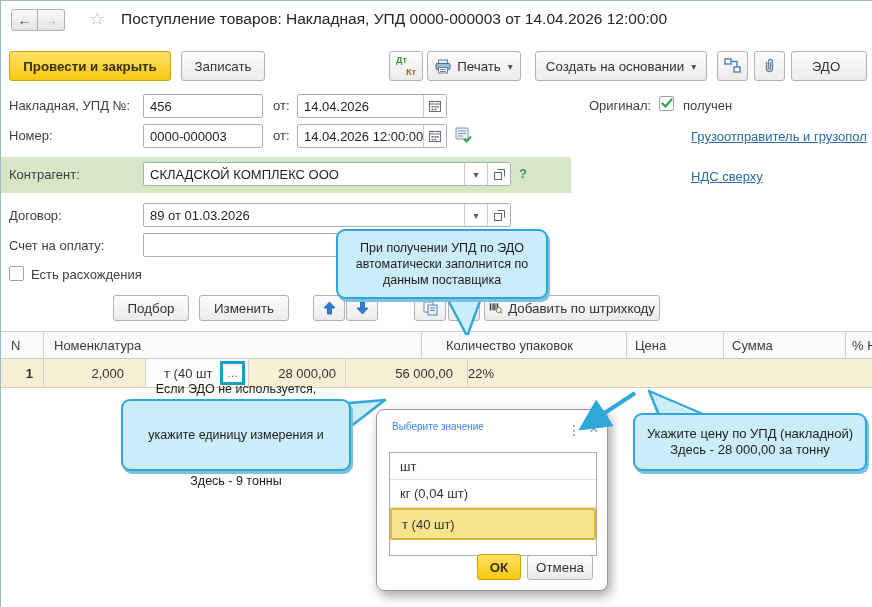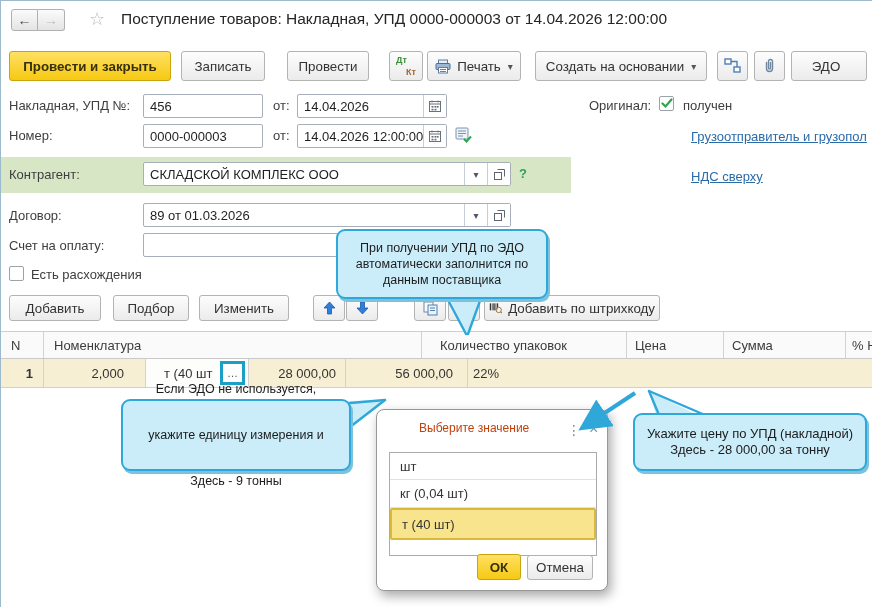--- a/index.html
+++ b/index.html
@@ -35,21 +35,21 @@
   .cell.bl{border-left:1px solid #d2d2d2;}
   .rnum{justify-content:flex-end;padding-right:10px;font-weight:bold;}
   .rt{justify-content:flex-end;}
   
   .callout{position:absolute;background:#cbedfa;border:2px solid #2fa7d9;border-radius:9px;
            box-shadow:2px 3px 0 #7ac2de;text-align:center;font-size:12.5px;color:#1c1c1c;
            display:flex;flex-direction:column;justify-content:center;line-height:16px;z-index:30;box-sizing:border-box;}
   
   .dialog{position:absolute;left:375px;top:408px;width:232px;height:182px;background:#fff;
           border:1px solid #979797;border-radius:8px;box-shadow:3px 5px 12px rgba(0,0,0,.35);z-index:40;box-sizing:border-box;}
-  .dlg-title{position:absolute;left:15px;top:11px;font-size:12px;color:#c2410c;margin-left:27px;}
+  .dlg-title{position:absolute;left:15px;top:11px;font-size:10px;color:#3b82f6;}
   .dlg-ico{position:absolute;top:12px;cursor:pointer;}
   .dlg-list{position:absolute;left:12px;top:42px;width:208px;height:104px;border:1px solid #ababab;background:#fff;box-sizing:border-box;}
   .opt{box-sizing:border-box;padding:0 10px;display:flex;align-items:center;border-bottom:1px solid #e2e2e2;cursor:pointer;}
   .opt.sel{background:#f8e48c;border:2px solid #d9b93c;border-radius:2px;}
   .dlg-btn{position:absolute;bottom:10px;height:25px;}
   svg{display:block;}
 </style>
 </head>
 <body>
 
@@ -64,23 +64,20 @@
       </button>
   </div>
   <div class="abs" style="left:88px;top:7px;font-size:18px;color:#b9b9b9;cursor:pointer;">☆</div>
   <div class="abs" style="left:120px;top:9px;font-size:15.5px;color:#262626;white-space:nowrap;">Поступление товаров: Накладная, УПД 0000-000003 от 14.04.2026 12:00:00</div>
 
   <button class="btn yellow abs" style="left:8px;top:50px;width:162px;">
       <span>Провести и закрыть</span>
     </button>
   <button class="btn abs" style="left:180px;top:50px;width:84px;">
       <span>Записать</span>
-    </button>
-  <button class="btn abs" style="left:286px;top:50px;width:82px;">
-      <span>Провести</span>
     </button>
   <button class="btn abs iconbtn" style="left:388px;top:50px;width:34px;position:absolute;">
     <span style="position:relative;width:22px;height:22px;display:block;">
       <span style="position:absolute;left:0;top:0;font-size:9px;font-weight:bold;color:#3a8f3a;">Дт</span>
       <span style="position:absolute;right:0;bottom:0;font-size:9px;font-weight:bold;color:#a5652f;">Кт</span>
     </span>
   </button>
   <button class="btn abs" style="left:426px;top:50px;width:94px;">
     <svg width="16" height="15" viewBox="0 0 16 15">
       <rect x="3.5" y="1" width="9" height="3.5" fill="#e8eef4" stroke="#5b7fa6"></rect>
@@ -209,23 +206,20 @@
   </div>
 
   <div class="abs lbl" style="left:8px;top:237px;">Счет на оплату:</div>
   <div class="field abs" style="left:142px;top:232px;width:368px;">
     <span class="txt"></span>
   </div>
 
   <span class="cb abs" style="left:8px;top:265px;"></span>
   <div class="abs lbl" style="left:30px;top:266px;">Есть расхождения</div>
 
-  <button class="btn small abs" style="left:8px;top:294px;width:92px;">
-      <span>Добавить</span>
-    </button>
   <button class="btn small abs" style="left:112px;top:294px;width:76px;">
       <span>Подбор</span>
     </button>
   <button class="btn small abs" style="left:198px;top:294px;width:90px;">
       <span>Изменить</span>
     </button>
   <button class="btn small abs iconbtn" style="left:312px;top:294px;width:32px;">
     <svg width="13" height="14" viewBox="0 0 13 14">
       <path d="M6.5 1 L12 7 H8.5 V13 H4.5 V7 H1 Z" fill="#2f7ed8" stroke="#1d5ca8" stroke-width="0.8"></path>
     </svg>
@@ -258,35 +252,35 @@
       <circle cx="12.5" cy="9.5" r="3.4" fill="rgba(255,255,255,0.7)" stroke="#8a6d3b" stroke-width="1.2"></circle>
       <line x1="15" y1="12" x2="16.6" y2="13.6" stroke="#8a6d3b" stroke-width="1.4"></line>
     </svg>
     <span style="margin-left:6px;">Добавить по штрихкоду</span>
   </button>
 
   <div class="abs" style="left:0;top:330px;width:872px;">
     <div class="thead">
       <div class="cell" style="width:42px;padding-left:10px;">N</div>
       <div class="cell bl" style="width:378px;padding-left:10px;">Номенклатура</div>
-      <div class="cell bl" style="width:205px;padding-left:18px;">Количество упаковок</div>
+      <div class="cell bl" style="width:205px;padding-left:24px;">Количество упаковок</div>
       <div class="cell bl" style="width:97px;padding-left:8px;">Цена</div>
       <div class="cell bl" style="width:122px;padding-left:8px;">Сумма</div>
       <div class="cell bl" style="width:28px;padding-left:6px;">% Н</div>
     </div>
     <div class="trow">
       <div class="cell rnum" style="width:42px;">1</div>
       <div class="cell bl rt" style="width:102px;padding-right:21px;">2,000</div>
       <div class="cell bl" style="width:103px;background:#fdfdfb;position:relative;padding-left:18px;">
         <span>т (40 шт</span>
         <span style="position:absolute;right:3px;top:2px;width:25px;height:24px;box-sizing:border-box;border:3px solid #1b9fc7;background:#fdfdfd;display:flex;align-items:center;justify-content:center;color:#555;font-size:11px;cursor:pointer;">…</span>
       </div>
       <div class="cell bl rt" style="width:97px;padding-right:9px;">28 000,00</div>
       <div class="cell bl rt" style="width:122px;padding-right:14px;">56 000,00</div>
-      <div class="cell bl" style="width:44px;padding-left:5px;">22%</div>
+      <div class="cell bl" style="width:44px;">22%</div>
     </div>
   </div>
 
   <svg class="abs" style="left:0;top:0;width:872px;height:607px;pointer-events:none;z-index:29;">
     <polygon points="446,292 480,292 466,334" fill="#cbedfa"></polygon>
     <line x1="446" y1="297" x2="465" y2="333" stroke="#2fa7d9" stroke-width="2.4" stroke-linecap="round"></line>
     <line x1="480" y1="297" x2="467" y2="333" stroke="#2fa7d9" stroke-width="2.4" stroke-linecap="round"></line>
 
     <polygon points="345,400 345,428 384,399" fill="#cbedfa"></polygon>
     <line x1="349" y1="402" x2="384" y2="399" stroke="#2fa7d9" stroke-width="2.4" stroke-linecap="round"></line>

